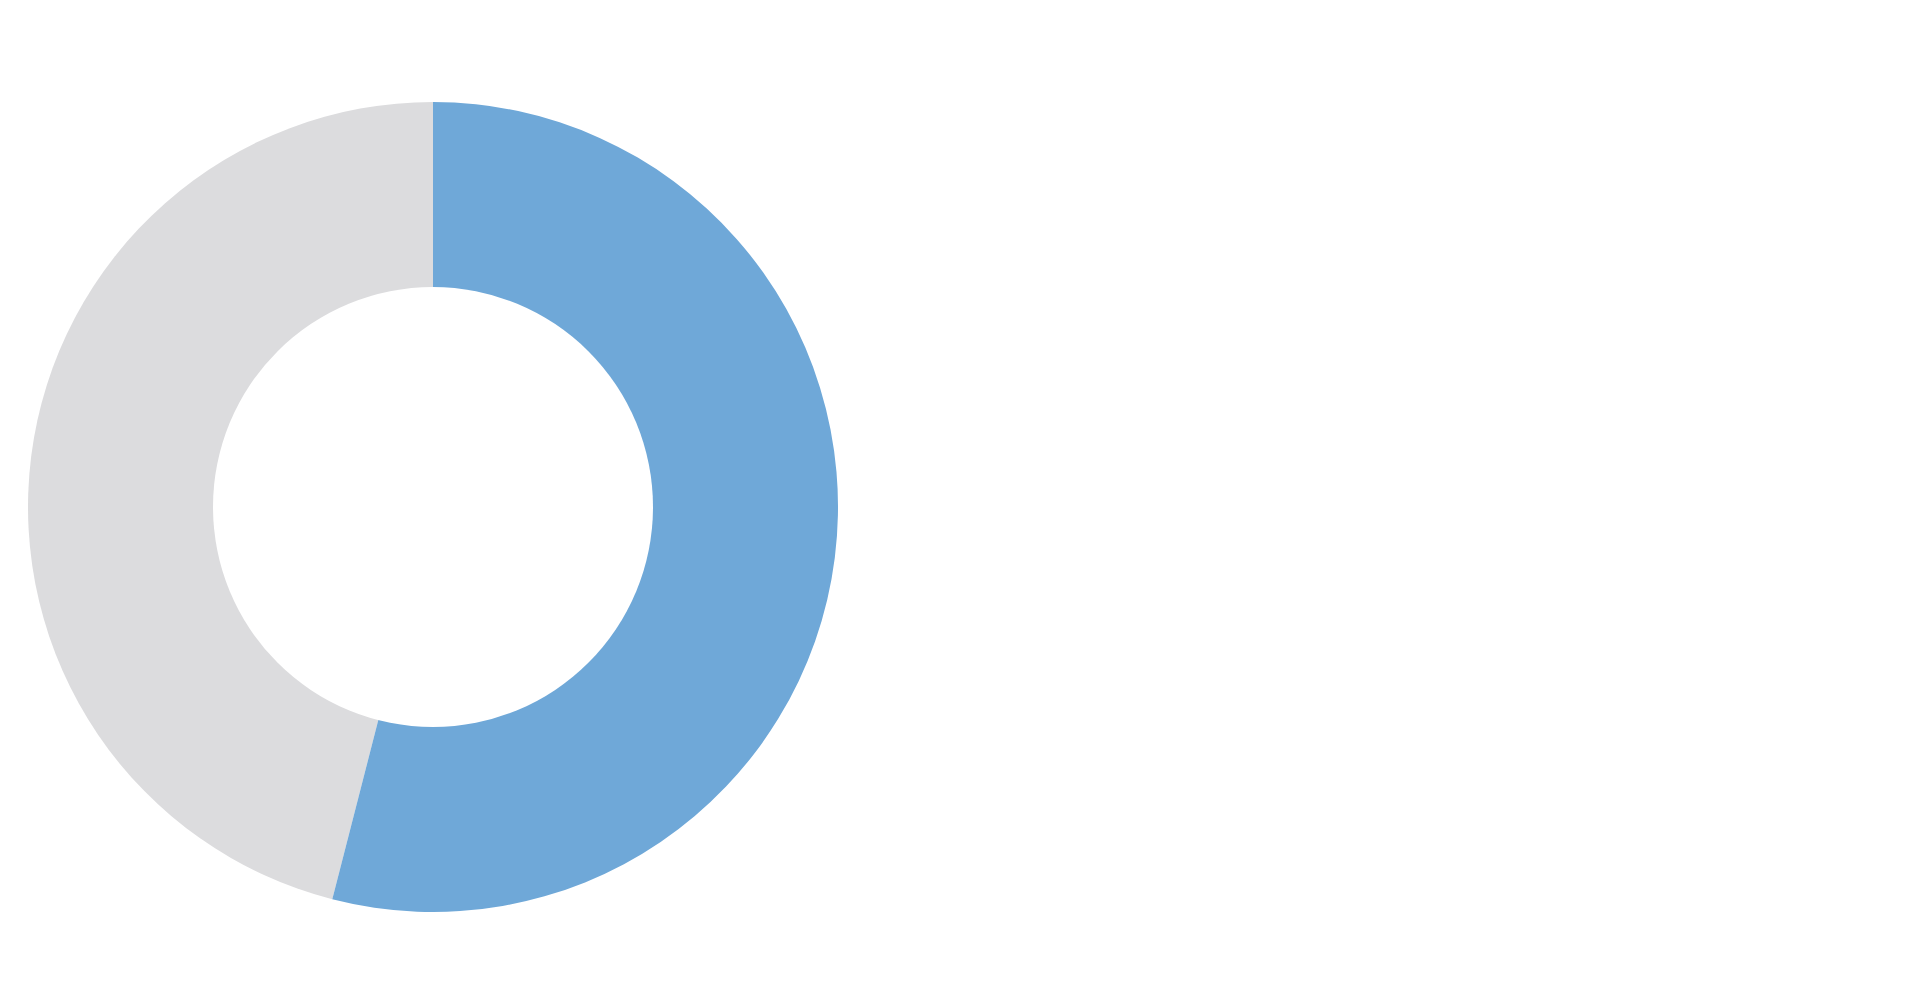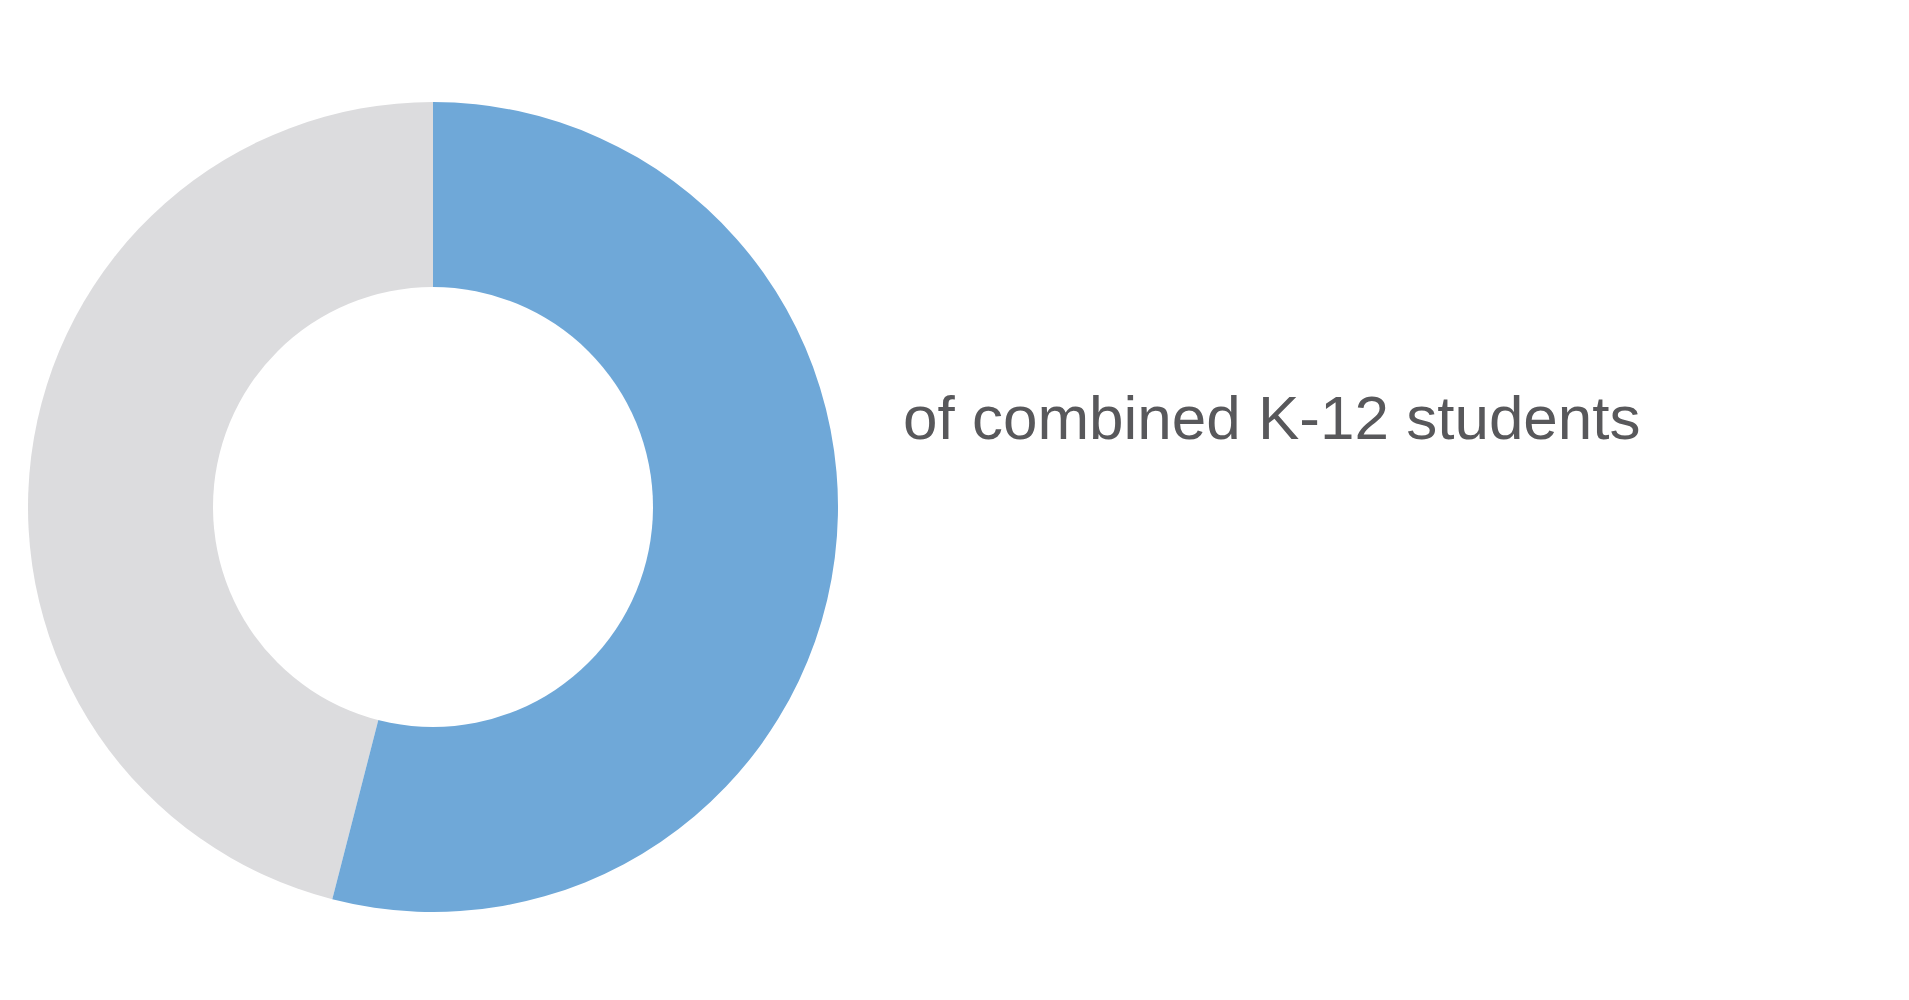--- a/index.html
+++ b/index.html
@@ -90,16 +90,15 @@
       <path id="slice-remainder" d="M 405 405 L 304.281 797.276 A 405 405 0 0 1 405.000 0.000 Z" fill="#DCDCDE"></path>
 
       <path id="slice-value" d="M 405 405 L 405.000 0.000 A 405 405 0 1 1 304.281 797.276 Z" fill="#6FA8D8"></path>
 
       <circle id="donut-hole" cx="405" cy="405" r="220" fill="#FFFFFF"></circle>
     </svg>
   </div>
 
 
   <div id="caption">
-    <div class="caption-line" style="color: rgb(88, 88, 91);">of combined K-12 students</div>
   </div>
 
 </div>
 
 </body></html>

